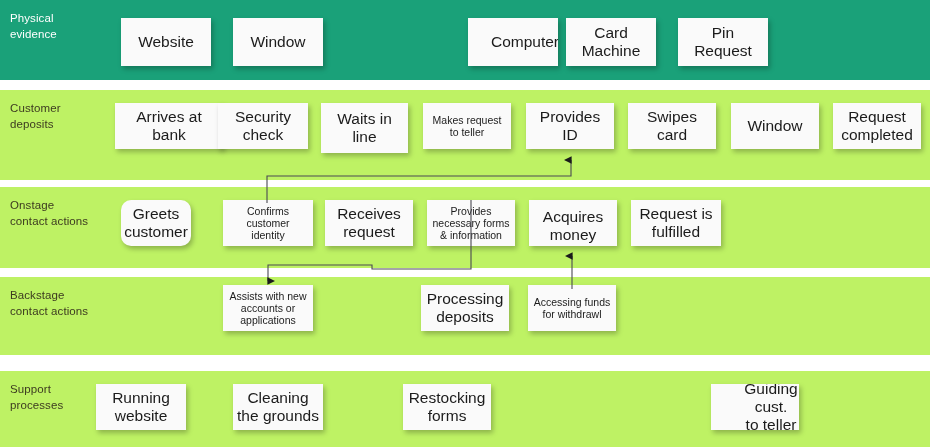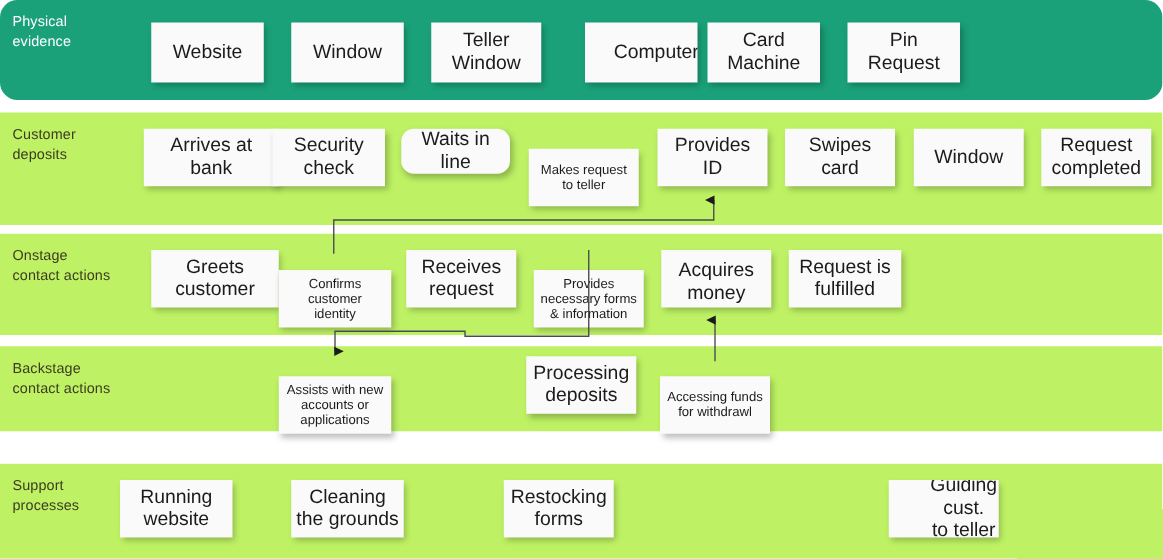--- a/index.html
+++ b/index.html
@@ -47,49 +47,46 @@
     align-items:center;
     justify-content:center;
     text-align:center;
     color:#1b1b1b;
     box-shadow:2px 3px 5px rgba(0,0,0,0.26);
     padding:2px 4px;
     line-height:1.17;
     overflow:hidden;
   }
   .card.big{ font-size:15.5px; }
-  .card.small{ font-size:10.5px;margin-top:16px; }
+  .card.small{ font-size:10.5px; }
 
   .connectors{
     position:absolute;
     left:0;top:0;
     width:930px;height:447px;
     pointer-events:none;
   }
 </style>
 </head>
 <body>
 
 <div class="blueprint">
 
-  <div class="band band-green" style="top:0px;height:80px;border-radius:14px;">
+  <div class="band band-green" style="top:0px;height:80px;">
     <div class="band-label">
       <div>Physical</div>
       <div>evidence</div>
     </div>
     <div class="cards" id="cards-0">
         <div class="card big" style="left: 121px; top: 18px; width: 90px; height: 48px;">
           <span>Website</span>
         </div>
         <div class="card big" style="left: 233px; top: 18px; width: 90px; height: 48px;">
           <span>Window</span>
         </div>
-        <div class="card big" style="left: 345px; top: 18px; width: 88px; height: 48px;">
-          <span>Teller<br>Window</span>
-        </div>
         <div class="card big" style="left: 468px; top: 18px; width: 90px; height: 48px; padding-left: 28px;">
           <span>Computer</span>
         </div>
         <div class="card big" style="left: 566px; top: 18px; width: 90px; height: 48px;">
           <span>Card<br>Machine</span>
         </div>
         <div class="card big" style="left: 678px; top: 18px; width: 90px; height: 48px;">
           <span>Pin<br>Request</span>
         </div>
       </div>
@@ -100,21 +97,21 @@
       <div>Customer</div>
       <div>deposits</div>
     </div>
     <div class="cards" id="cards-1">
         <div class="card big" style="left: 115px; top: 13px; width: 108px; height: 46px;">
           <span>Arrives at<br>bank</span>
         </div>
         <div class="card big" style="left: 218px; top: 13px; width: 90px; height: 46px;">
           <span>Security<br>check</span>
         </div>
-        <div class="card big" style="left: 321px; top: 13px; width: 87px; height: 36px; border-radius: 10px;">
+        <div class="card big" style="left: 321px; top: 13px; width: 87px; height: 50px;">
           <span>Waits in<br>line</span>
         </div>
         <div class="card small" style="left: 423px; top: 13px; width: 88px; height: 46px;">
           <span>Makes request<br>to teller</span>
         </div>
         <div class="card big" style="left: 526px; top: 13px; width: 88px; height: 46px;">
           <span>Provides ID</span>
         </div>
         <div class="card big" style="left: 628px; top: 13px; width: 88px; height: 46px;">
           <span>Swipes<br>card</span>
@@ -127,42 +124,42 @@
         </div>
       </div>
   </div>
 
   <div class="band band-yellow" style="top:187px;height:81px;">
     <div class="band-label">
       <div>Onstage</div>
       <div>contact actions</div>
     </div>
     <div class="cards" id="cards-2">
-        <div class="card big" style="left: 121px; top: 13px; width: 102px; height: 46px;">
+        <div class="card big" style="left: 121px; top: 13px; width: 70px; height: 46px; border-radius: 10px;">
           <span>Greets<br>customer</span>
         </div>
         <div class="card small" style="left: 223px; top: 13px; width: 90px; height: 46px;">
           <span>Confirms<br>customer<br>identity</span>
         </div>
         <div class="card big" style="left: 325px; top: 13px; width: 88px; height: 46px;">
           <span>Receives<br>request</span>
         </div>
         <div class="card small" style="left: 427px; top: 13px; width: 88px; height: 46px;">
           <span>Provides<br>necessary forms<br>&amp; information</span>
         </div>
         <div class="card big" style="left: 529px; top: 13px; width: 88px; height: 46px; align-items: flex-end;">
           <span>Acquires<br>money</span>
         </div>
         <div class="card big" style="left: 631px; top: 13px; width: 90px; height: 46px;">
           <span>Request is<br>fulfilled</span>
         </div>
       </div>
   </div>
 
-  <div class="band band-yellow" style="top:277px;height:68px;">
+  <div class="band band-yellow" style="top:277px;height:78px;">
     <div class="band-label">
       <div>Backstage</div>
       <div>contact actions</div>
     </div>
     <div class="cards" id="cards-3">
         <div class="card small" style="left: 223px; top: 8px; width: 90px; height: 46px;">
           <span>Assists with new<br>accounts or<br>applications</span>
         </div>
         <div class="card big" style="left: 421px; top: 8px; width: 88px; height: 46px;">
           <span>Processing<br>deposits</span>

